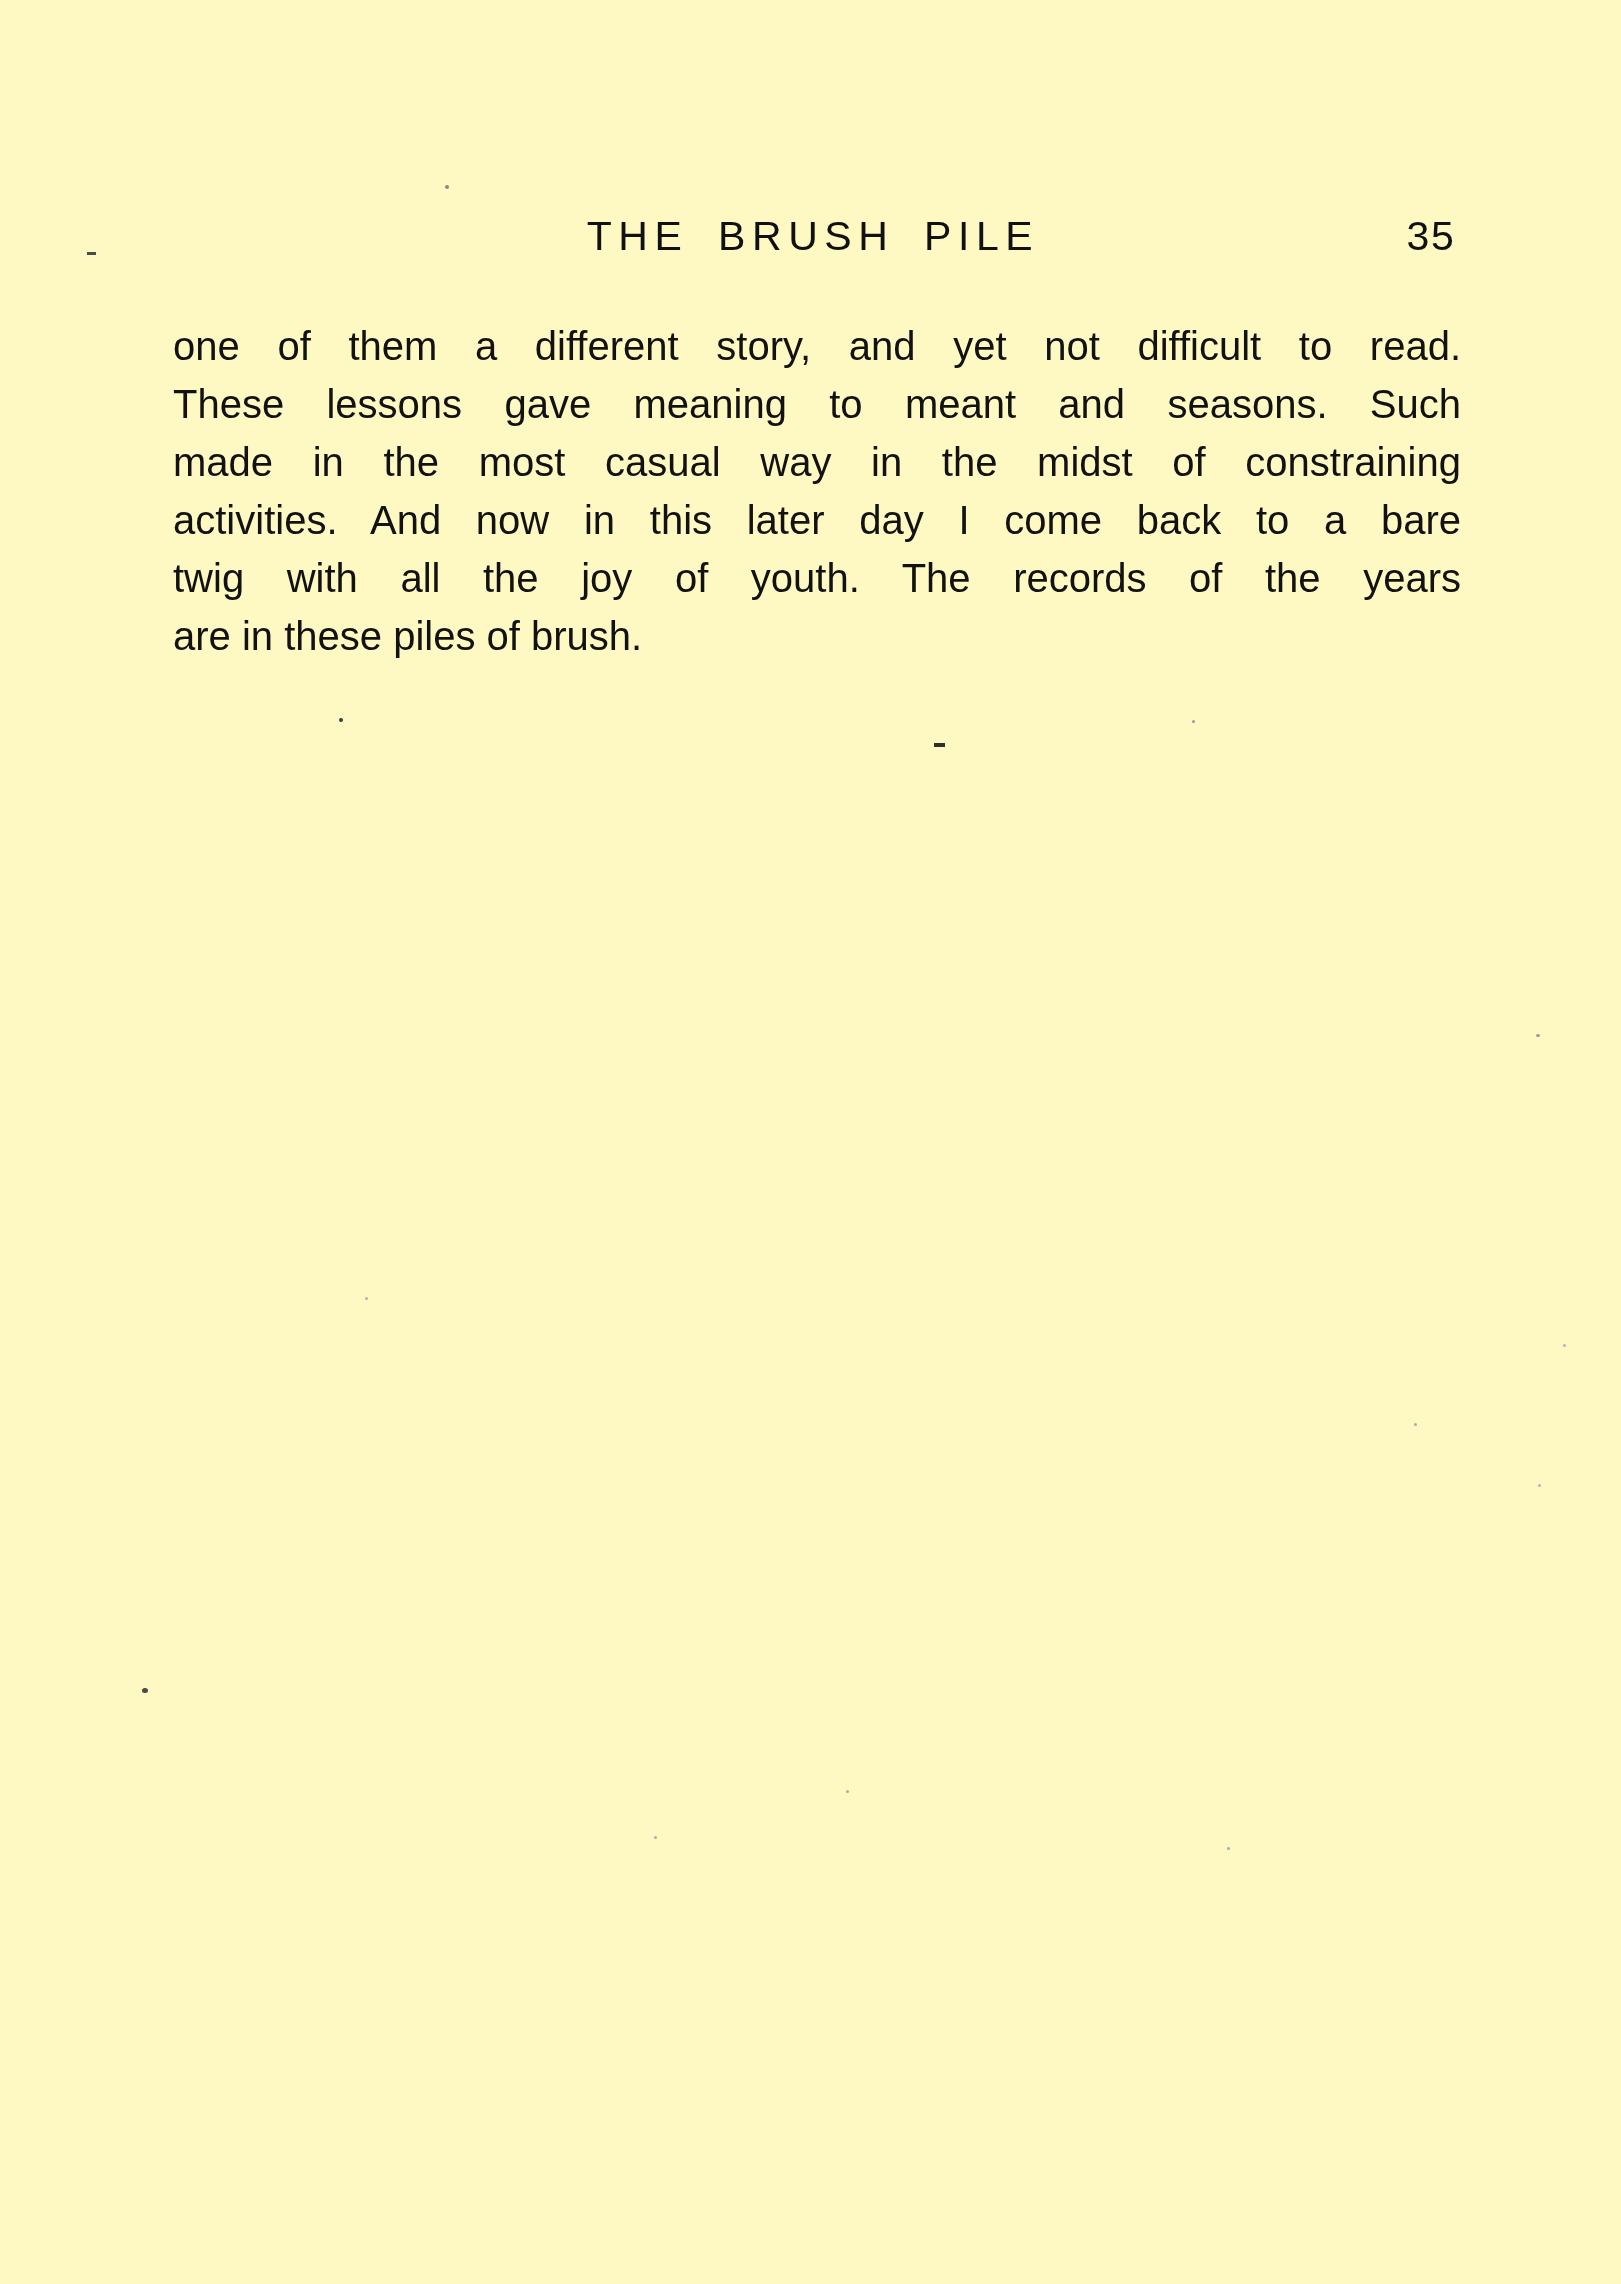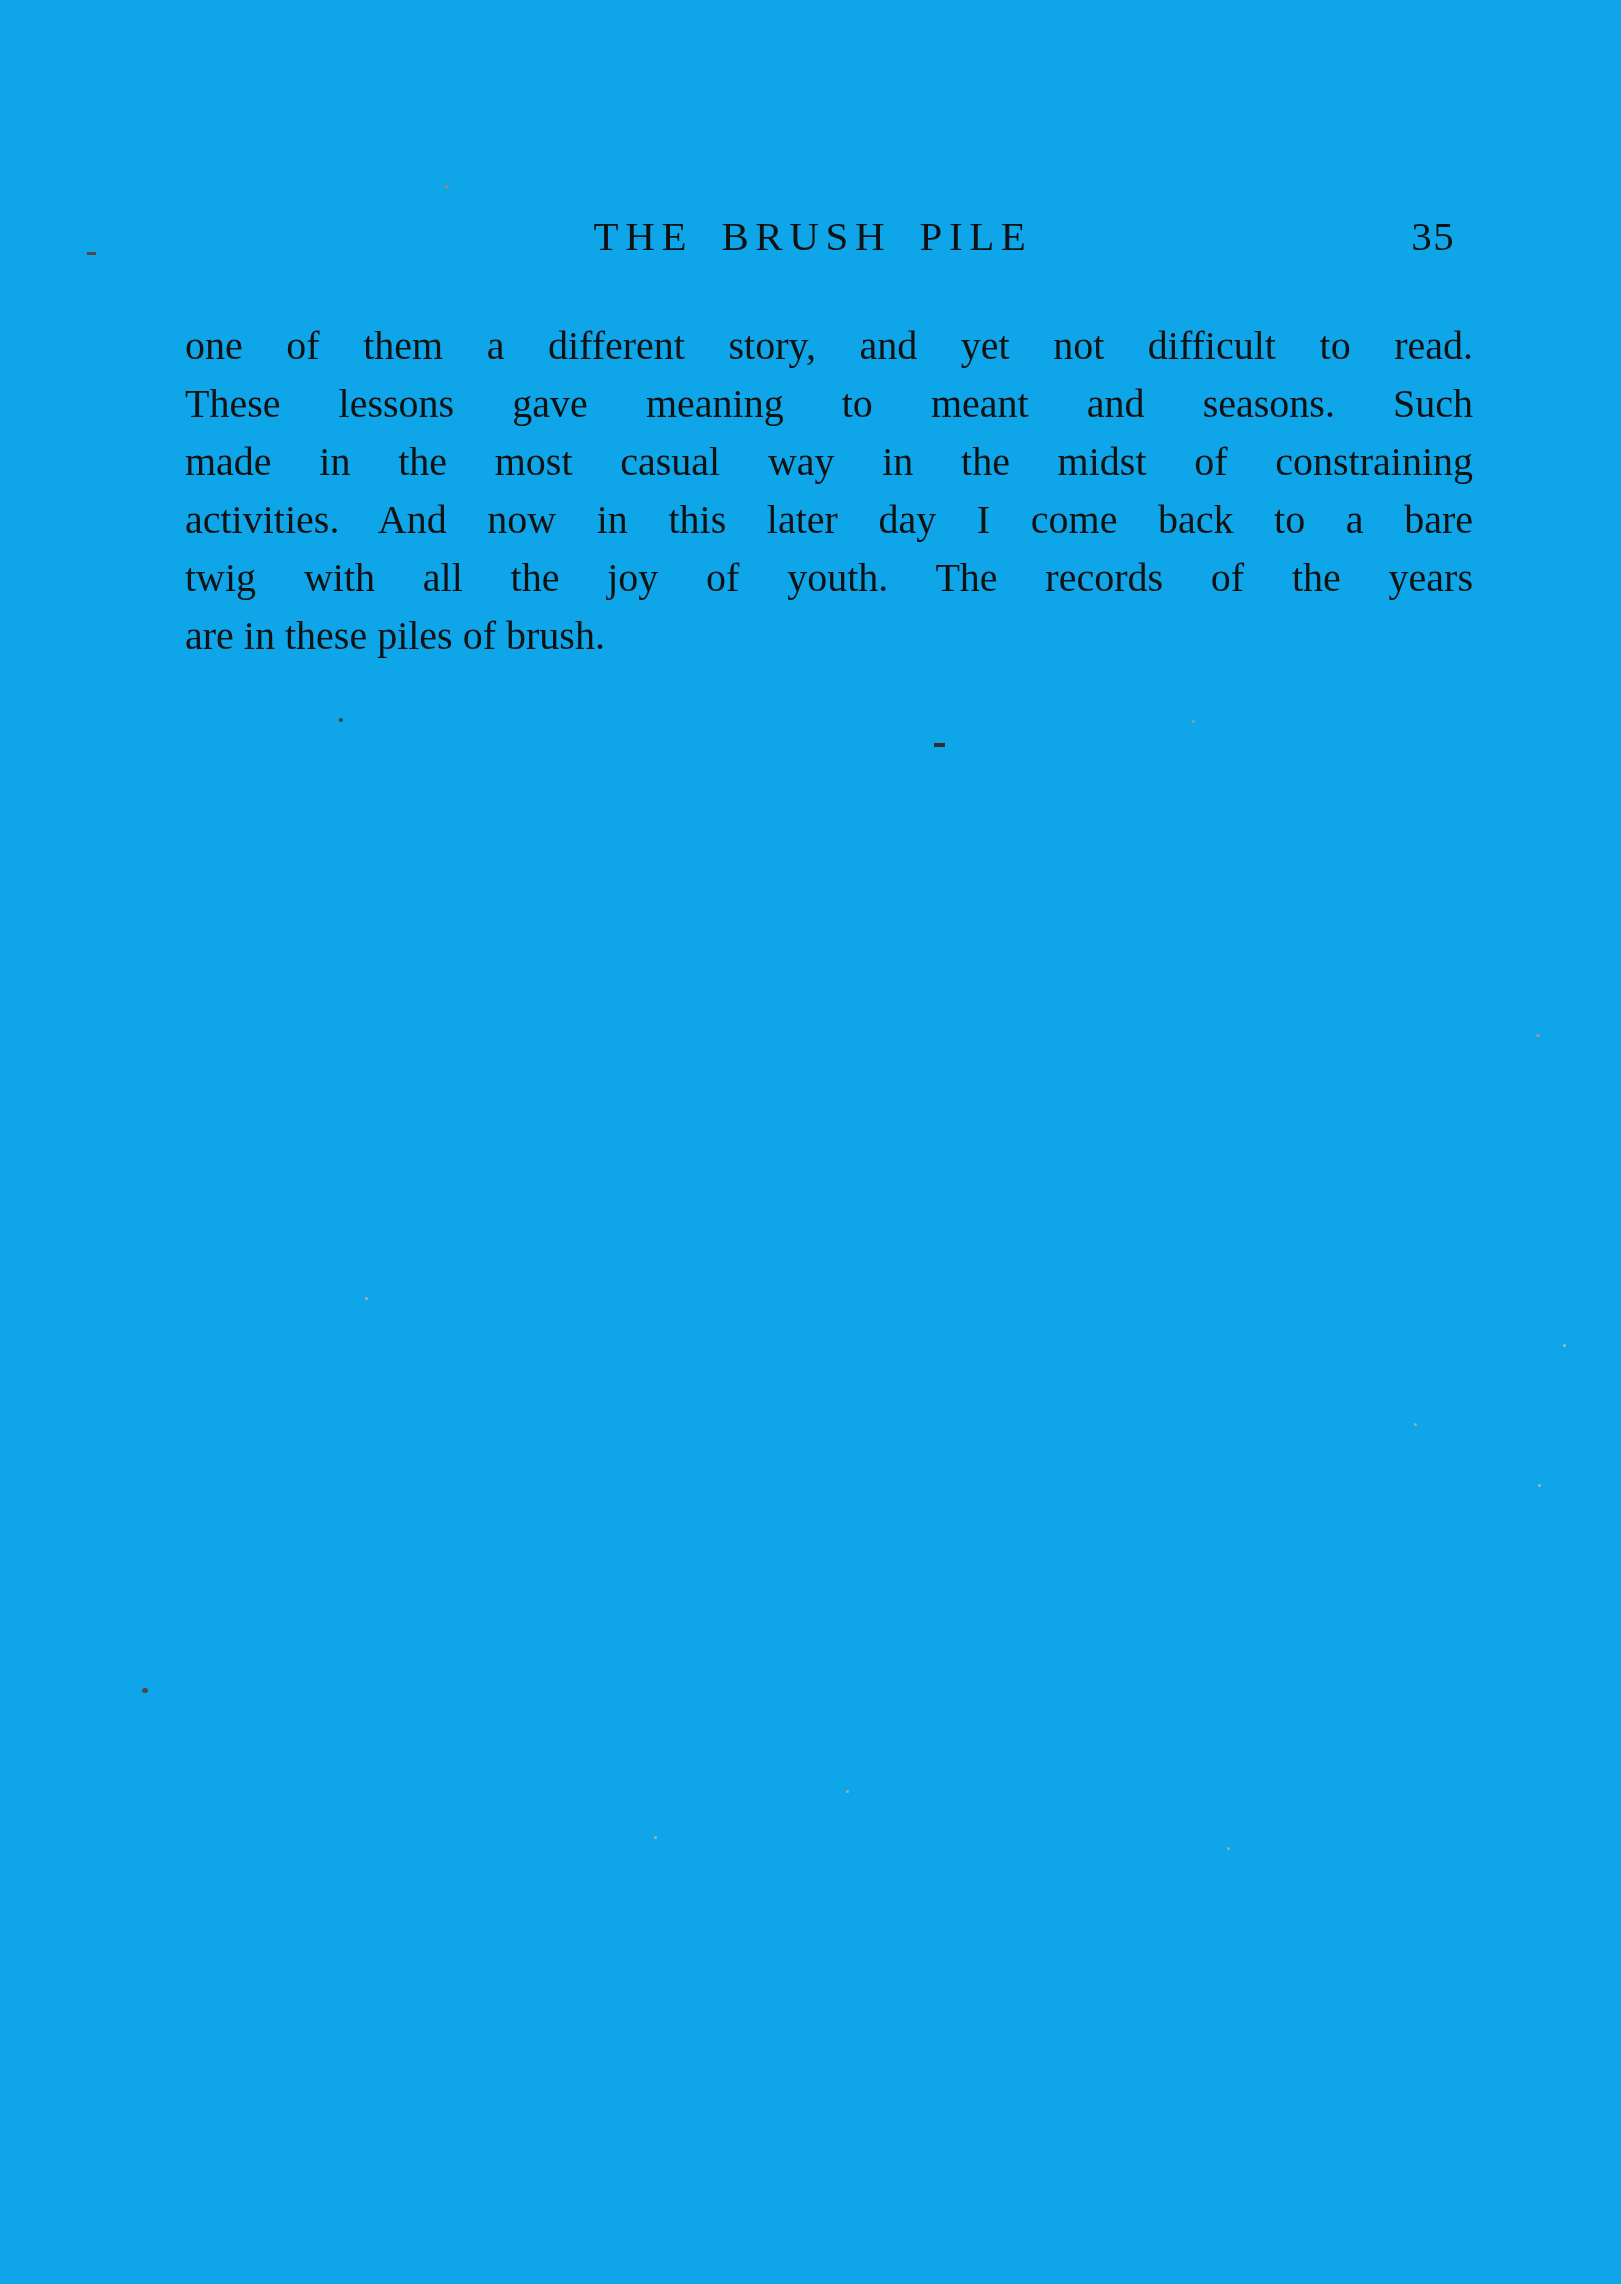--- a/index.html
+++ b/index.html
@@ -5,23 +5,23 @@
 <style>
   html, body {
     margin: 0;
     padding: 0;
     background: #ffffff;
   }
   .page {
     position: relative;
     width: 1621px;
     height: 2284px;
-    background: #0ea5e9;
+    background: #fef9c3;
     overflow: hidden;
-    font-family: Liberation Serif, serif;
+    font-family: Liberation Sans, sans-serif;
     color: #141414;
   }
   .content-column {
     position: absolute;
     left: 169px;
     width: 1288px;
     top: 0;
     height: 100%;
   }
   .running-header {
@@ -46,21 +46,21 @@
     top: 0;
     right: 1.6px;
     font-size: 41px;
     line-height: 41px;
     letter-spacing: 1.6px;
     color: #111111;
   }
   .body-paragraph {
     position: absolute;
     top: 317px;
-    left: 16px;
+    left: 4px;
     width: 100%;
     font-size: 40px;
     color: #121212;
   }
   .text-line {
     height: 58px;
     line-height: 58px;
     text-align: justify;
     text-align-last: justify;
     white-space: nowrap;

